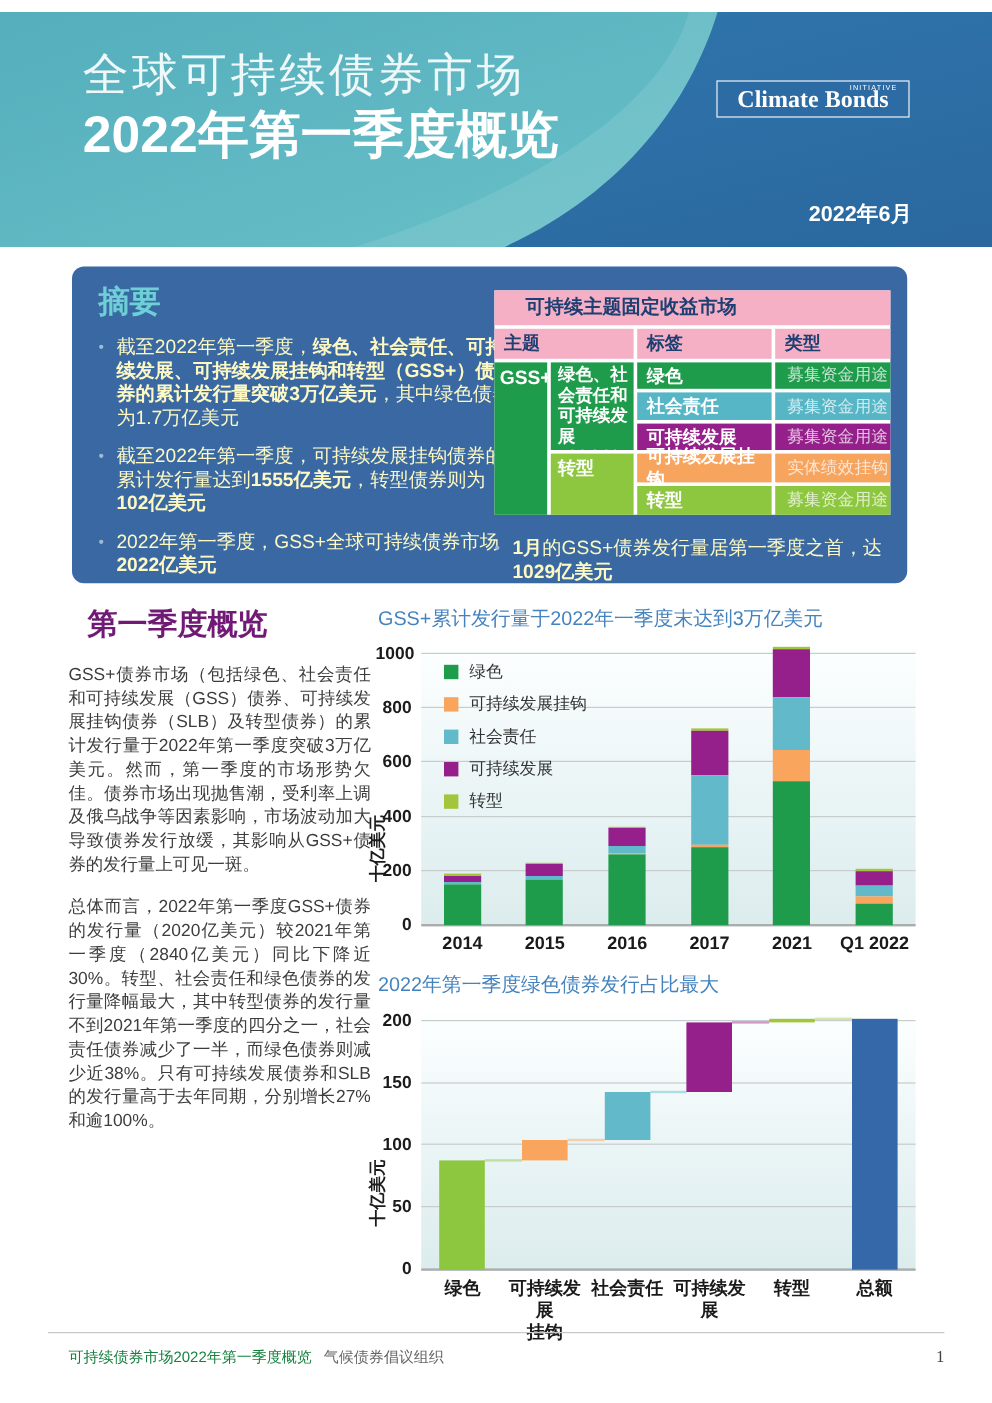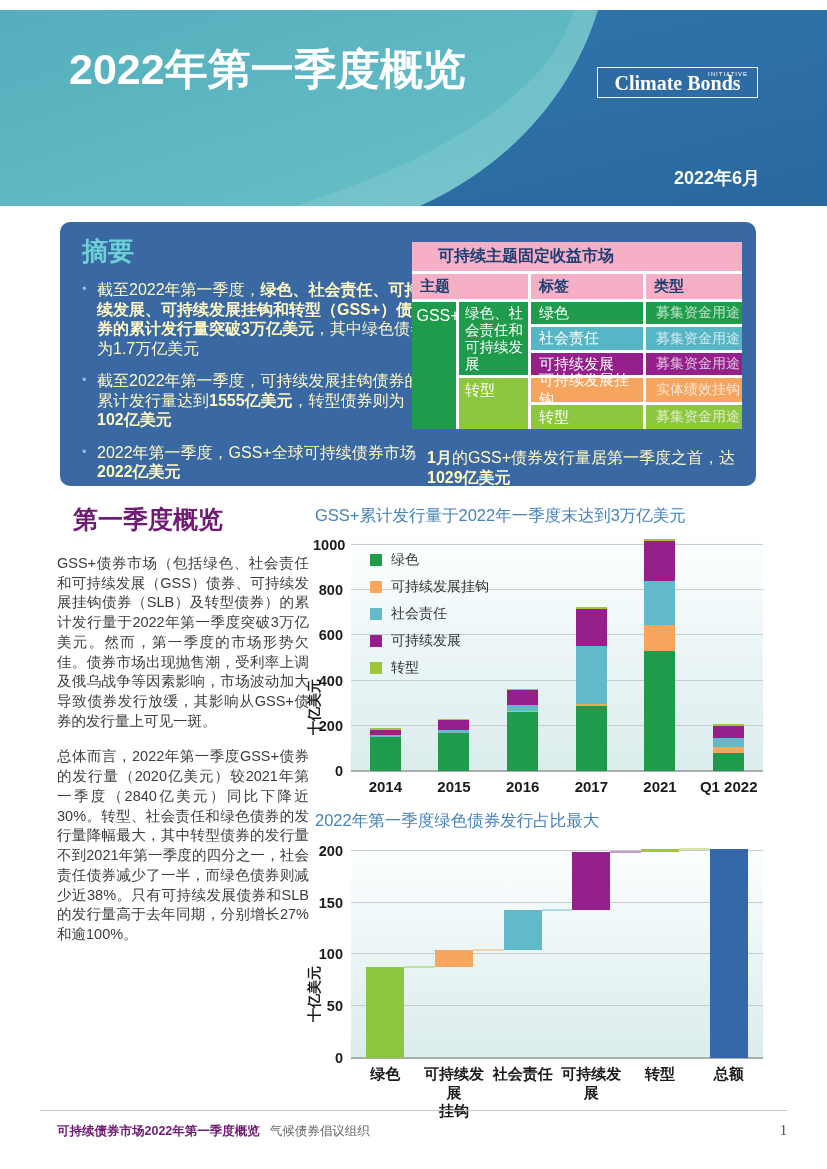--- a/index.html
+++ b/index.html
@@ -29,21 +29,21 @@
   .bullet b{font-weight:bold;}
   .sum-right{position:absolute;left:352px;top:20px;width:330px;}
 
   
   .stable{display:grid;grid-template-columns:44px 69px 112px 1fr;
           grid-template-rows:29px 25px 22px 23px 22px 24px 24px;gap:3px;background:#fff;width:330px;}
   .stable > div{display:flex;align-items:center;}
   .t-title{grid-column:1/5;background:#f5b0c6;color:#1e3f72;font-weight:bold;font-size:16px;padding-left:26px;}
   .t-hdr{background:#f5b0c6;color:#1e3f72;font-weight:bold;font-size:15px;padding-left:8px;}
   .t-hdr.c1{grid-column:1/3;}
-  .cell{color:#fff;font-weight:normal;font-size:15px;padding-left:8px;}
+  .cell{color:#fff;font-weight:bold;font-size:15px;padding-left:8px;}
   .cell-type{color:rgba(255,255,255,0.72);font-weight:normal;font-size:14px;padding-left:10px;}
   .gss-cell{grid-column:1;grid-row:3/8;align-items:flex-start !important;justify-content:center;
             padding-top:5px;font-size:16px;}
   .sub1{grid-column:2;grid-row:3/6;align-items:flex-start !important;padding:3px 2px 0 6px;line-height:1.18;font-size:14.5px;}
   .sub2{grid-column:2;grid-row:6/8;align-items:flex-start !important;padding:3px 2px 0 6px;font-size:15px;}
 
   
   .content{position:absolute;left:57px;top:503px;width:730px;display:flex;}
   .left-col{width:252px;flex:none;}
   .main-heading{font-size:25px;font-weight:bold;color:#701a75;margin:0 0 18px 16px;}
@@ -64,21 +64,21 @@
   .legend-swatch{width:12px;height:12px;margin-right:9px;flex:none;}
   .legend-label{font-size:14px;color:#333;}
   .xlabels{display:flex;margin-top:7px;}
   .xlabels span{flex:1;text-align:center;font-size:15px;font-weight:bold;color:#1a1a1a;line-height:1.25;white-space:pre-line;}
   .wbar{position:absolute;}
   .connector{position:absolute;height:2px;opacity:0.45;}
 
   
   .footer{position:absolute;left:40px;right:40px;top:1110px;border-top:1px solid #c8c8c8;
           padding-top:12px;display:flex;align-items:baseline;font-size:12.5px;}
-  .footer-title{font-weight:bold;color:#701a75;margin-left:17px;}
+  .footer-title{font-weight:normal;color:#15803d;margin-left:17px;}
   .footer-org{color:#666;margin-left:10px;}
   .footer-page{margin-left:auto;color:#444;font-family:"Liberation Serif","DejaVu Serif",serif;font-size:14px;}
 </style>
 </head>
 <body>
 
 <div class="page">
 
   <div class="header">
     <svg class="hdr-svg" width="827" height="196" viewBox="0 0 827 196" preserveAspectRatio="none">
@@ -90,20 +90,21 @@
         <linearGradient id="gt" x1="0" y1="0" x2="1" y2="1">
           <stop offset="0" stop-color="#54aebc"></stop>
             <stop offset="1" stop-color="#69c1c8"></stop>
         </linearGradient>
       </defs>
       <rect width="827" height="196" fill="url(#gb)"></rect>
       <path d="M0,0 L598,0 C575,75 520,150 420,196 L0,196 Z" fill="url(#gt)"></path>
       <path d="M598,0 C575,75 520,150 420,196 L295,196 C435,152 552,82 574,0 Z" fill="rgba(255,255,255,0.10)"></path>
     </svg>
     <div class="hdr-titles">
+      <div class="hdr-line1">全球可持续债券市场</div>
       <div class="hdr-line2">2022年第一季度概览</div>
     </div>
     <div class="logo">
       <span class="logo-text">Climate Bonds</span>
       <span class="logo-init">INITIATIVE</span>
     </div>
     <div class="hdr-date">2022年6月</div>
   </div>
 
   <div class="summary">

